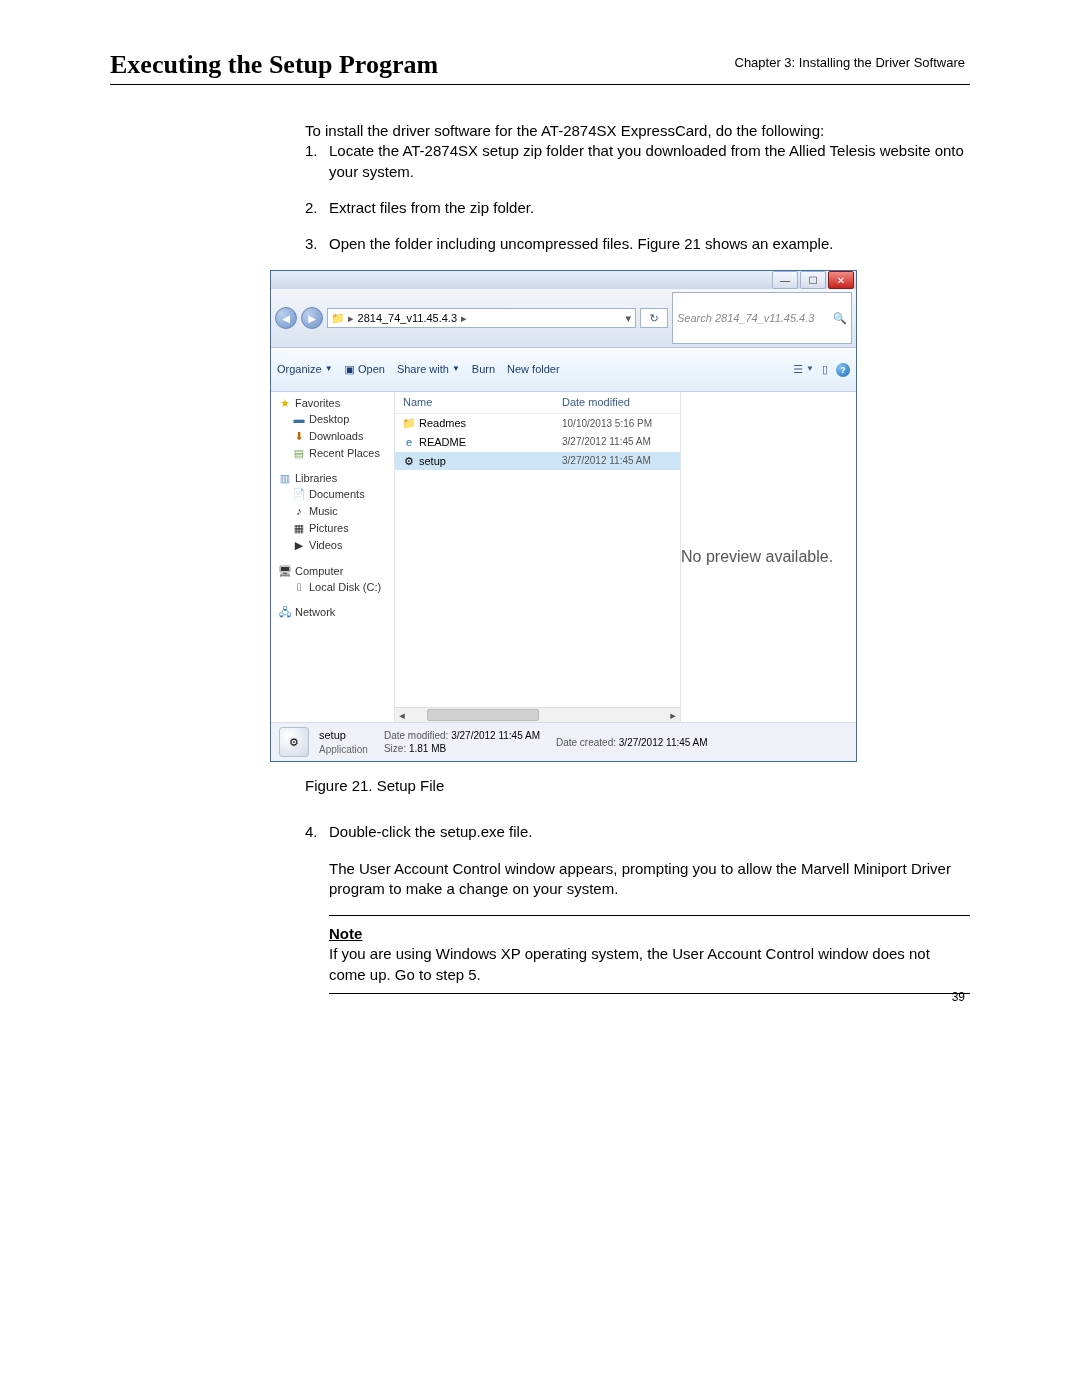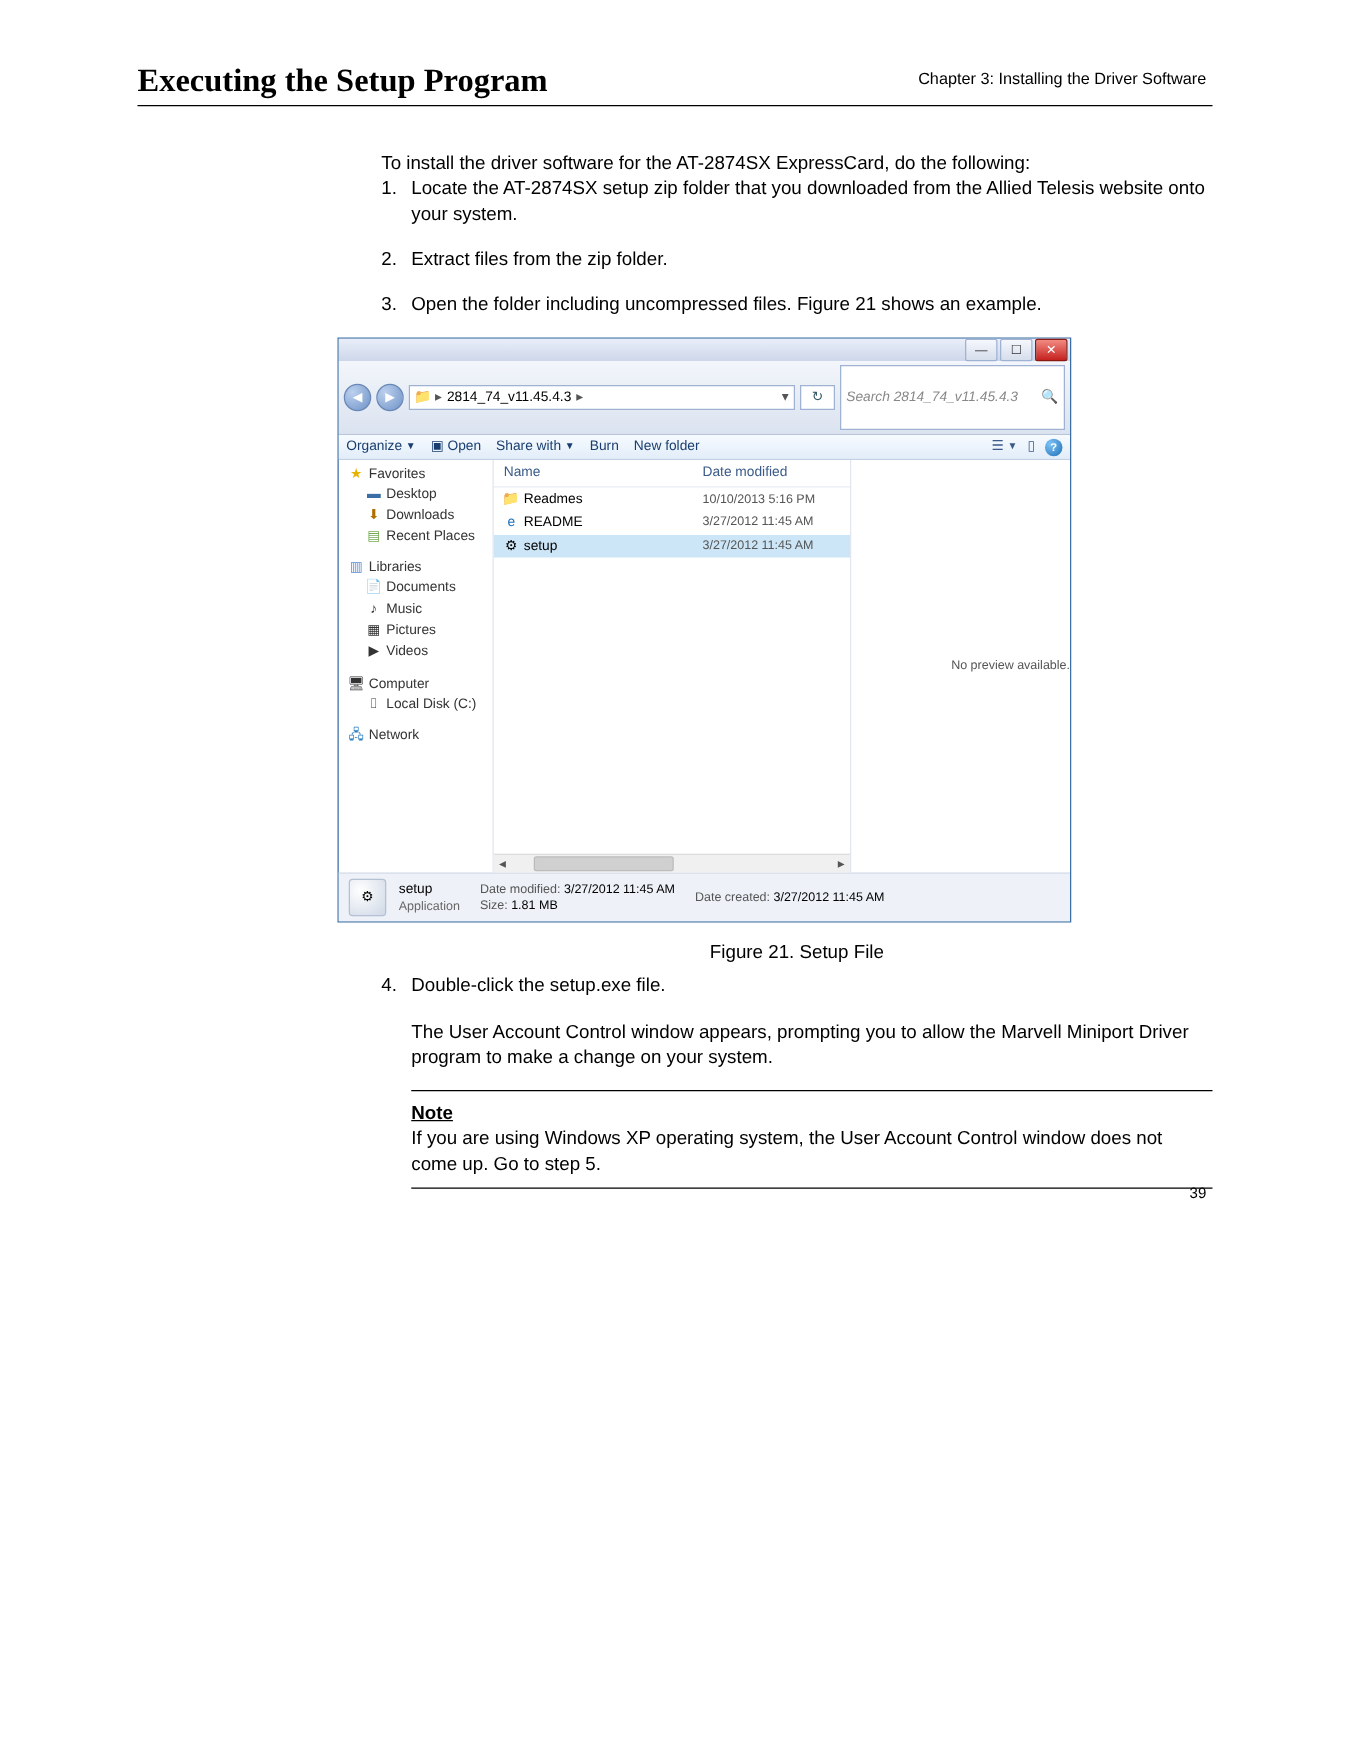--- a/index.html
+++ b/index.html
@@ -35,21 +35,21 @@
   }
   .para { }
   .indent-list { padding-left: 0; }
   .indent-list .li {
     display: flex;
     margin-bottom: 16px;
   }
   .indent-list .num { width: 24px; flex:none; }
   .indent-list .txt { flex:1; }
   .indent-sub { margin-left: 24px; margin-bottom:16px;}
-  .fig-caption { text-align: center; margin: 14px 0 7px 0; }
+  .fig-caption { text-align: left; margin: 14px 0 26px 0; }
   .note-block {
     margin-left: 24px;
     border-top: 1px solid #000;
     border-bottom: 1px solid #000;
     padding: 8px 0;
     margin-top: 10px;
   }
   .note-title { font-weight: bold; text-decoration: underline; }
   .page-num {
     position: absolute;
@@ -106,21 +106,21 @@
   .searchbox {
     width:170px; height:18px;
     background:#fff;border:1px solid #9fb2d4;
     display:flex;align-items:center;padding:16px 4px;justify-content:space-between;
     color:#888; font-style:italic;
   }
   .toolbar {
     display:flex; align-items:center;
     background: linear-gradient(#f7fbff,#e2edf9);
     border-bottom: 1px solid #c3d1e6;
-    padding: 2px 6px;
+    padding: 14px 6px;
     gap: 12px;
     color:#1a3e70;
   }
   .toolbar .right { margin-left:auto; display:flex; gap:8px; align-items:center; color:#3a5a8a;}
   .toolbar .item{display:flex;align-items:center;gap:3px;}
   .drop{font-size:8px;}
   .helpcircle{width:14px;height:14px;border-radius:50%;background:radial-gradient(circle at 30% 30%, #7ec3f7, #1e6fb5);color:#fff;display:flex;align-items:center;justify-content:center;font-size:9px;font-weight:bold;}
   
   .expbody { display:flex; height:330px; }
   .navpane {
@@ -138,21 +138,21 @@
   .filehead{ display:flex; color:#3a5a8a;padding:3px 8px;border-bottom:1px solid #e8edf5;}
   .filehead .c1{flex:1;} .filehead .c2{width:110px;text-align:left;}
   .filerow{ display:flex; padding:2px 8px; align-items:center;}
   .filerow.sel{ background:#cde6f7;}
   .filerow .c1{flex:1;display:flex;align-items:center;gap:4px;} .filerow .c2{width:110px;color:#555;font-size:10px;}
   .hscroll{position:absolute;bottom:0;left:0;right:0;height:14px;border-top:1px solid #ddd;background:#f0f0f0;display:flex;align-items:center;}
   .hscroll .thumb{width:110px;height:10px;background:#d0d0d0;margin-left:18px;border:1px solid #bbb;border-radius:2px;}
   .hscroll .arr{width:14px;height:12px;display:flex;align-items:center;justify-content:center;color:#555;}
   .hscroll .arr.r{margin-left:auto;}
 
-  .preview{ width:175px; display:flex;align-items:center;justify-content:flex-end;color:#555;font-size:10px;}
+  .preview{ width:175px; display:flex;align-items:center;justify-content:flex-start;color:#555;font-size:16px;}
   
   .statusbar{
     border-top:1px solid #d6dde9;
     background:#eef2f8;
     padding:4px 8px;
     display:flex;gap:10px;align-items:center;
   }
   .statusbar .sicon{width:28px;height:28px;background:radial-gradient(circle at 30% 30%,#fff,#cfd8e6);border:1px solid #b4c0d4;border-radius:3px;display:flex;align-items:center;justify-content:center;}
   .statusbar .scol{line-height:1.3;}
   .statusbar .l1{color:#000;}

